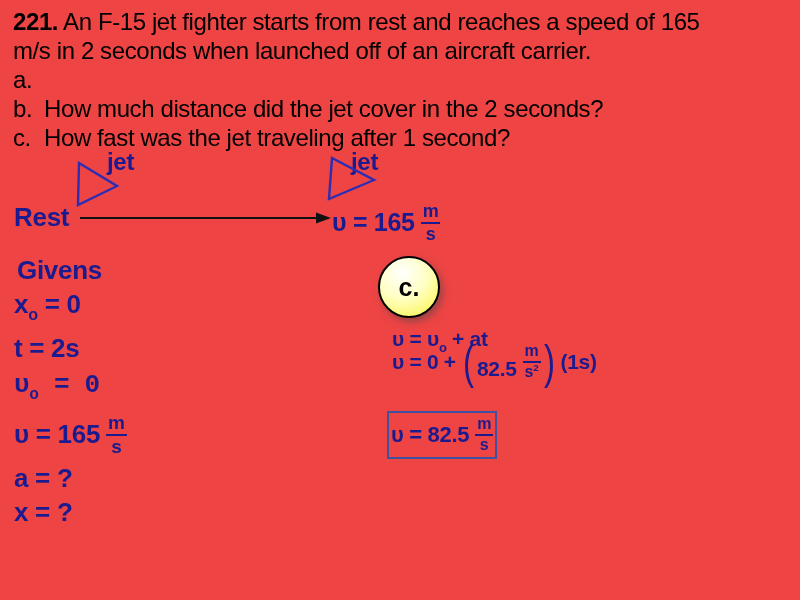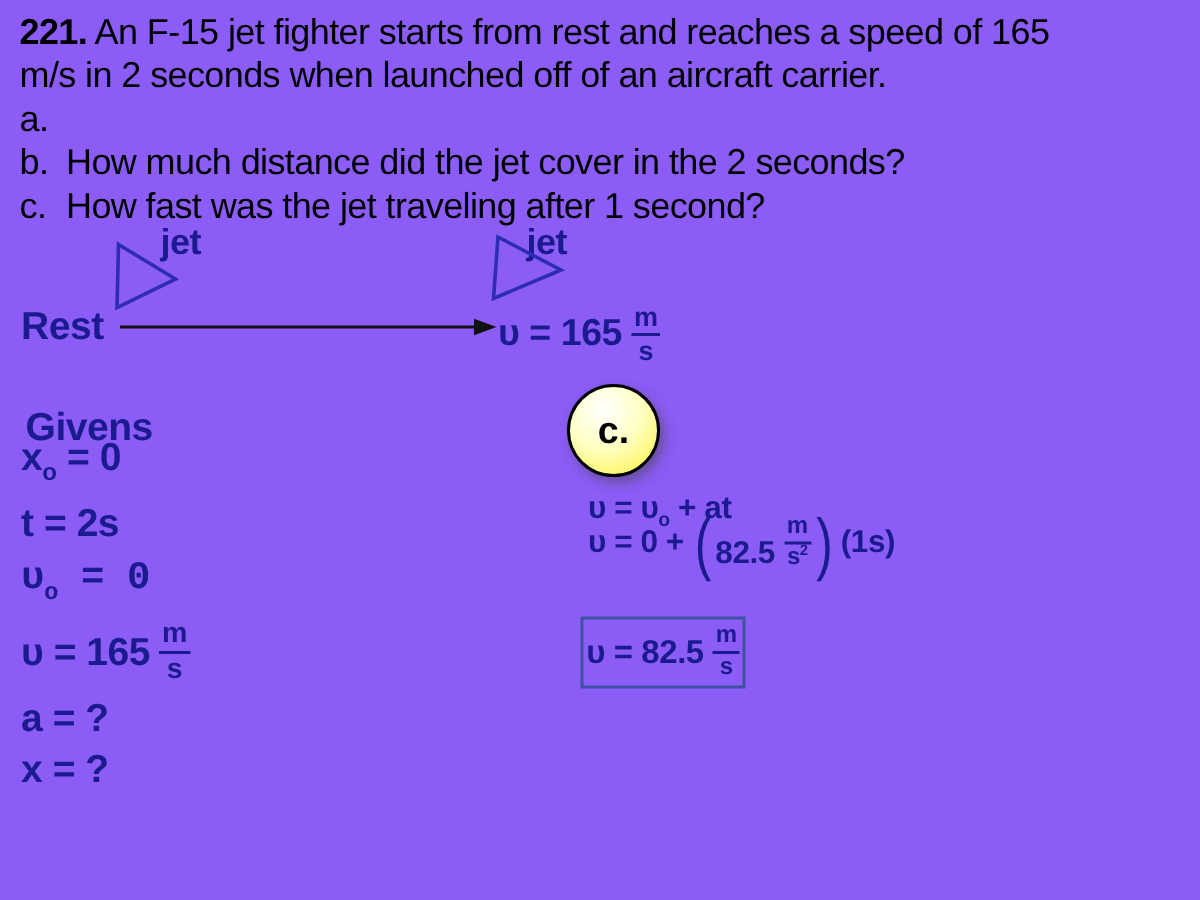--- a/index.html
+++ b/index.html
@@ -1,17 +1,17 @@
 <!DOCTYPE html>
 <html><head>
 <meta charset="utf-8">
 <style>
   html,body { margin:0; padding:0; background:#ffffff; }
   .slide {
-    position:relative; width:800px; height:600px; background:#8b5cf6;
+    position:relative; width:800px; height:600px; background:#ef4444;
     font-family:"Liberation Sans","DejaVu Sans",sans-serif; overflow:hidden;
   }
   .abs { position:absolute; }
 
   
   .problem { left:13px; top:7px; width:780px; color:#000; font-size:24px;
              line-height:29px; letter-spacing:-0.4px; }
   .pline { white-space:nowrap; }
   .pnum { font-weight:bold; }
   .qrow { display:flex; white-space:nowrap; }
@@ -100,21 +100,21 @@
   </svg>
 
   <div class="abs m mathline f25" style="left:332px; top:202px;">
     <span>υ = 165</span>
     <span class="frac fr18">
       <span class="num">m</span>
       <span class="den">s</span>
     </span>
   </div>
 
-  <div class="abs m f26" style="left:17px; top:269px;">Givens</div>
+  <div class="abs m f26" style="left:17px; top:255px;">Givens</div>
 
   <div class="abs m f26" style="left:14px; top:289px;"><span>x</span><span class="sub">o</span><span> = 0</span></div>
 
   <div class="abs m f26" style="left:14px; top:333px;">t = 2s</div>
 
   <div class="abs m f26" style="left:14px; top:370px;font-family:Liberation Mono, monospace;"><span>υ</span><span class="sub">o</span><span> = 0</span></div>
 
   <div class="abs m mathline f26" style="left:14px; top:413px;">
     <span>υ = 165</span>
     <span class="frac fr19">

